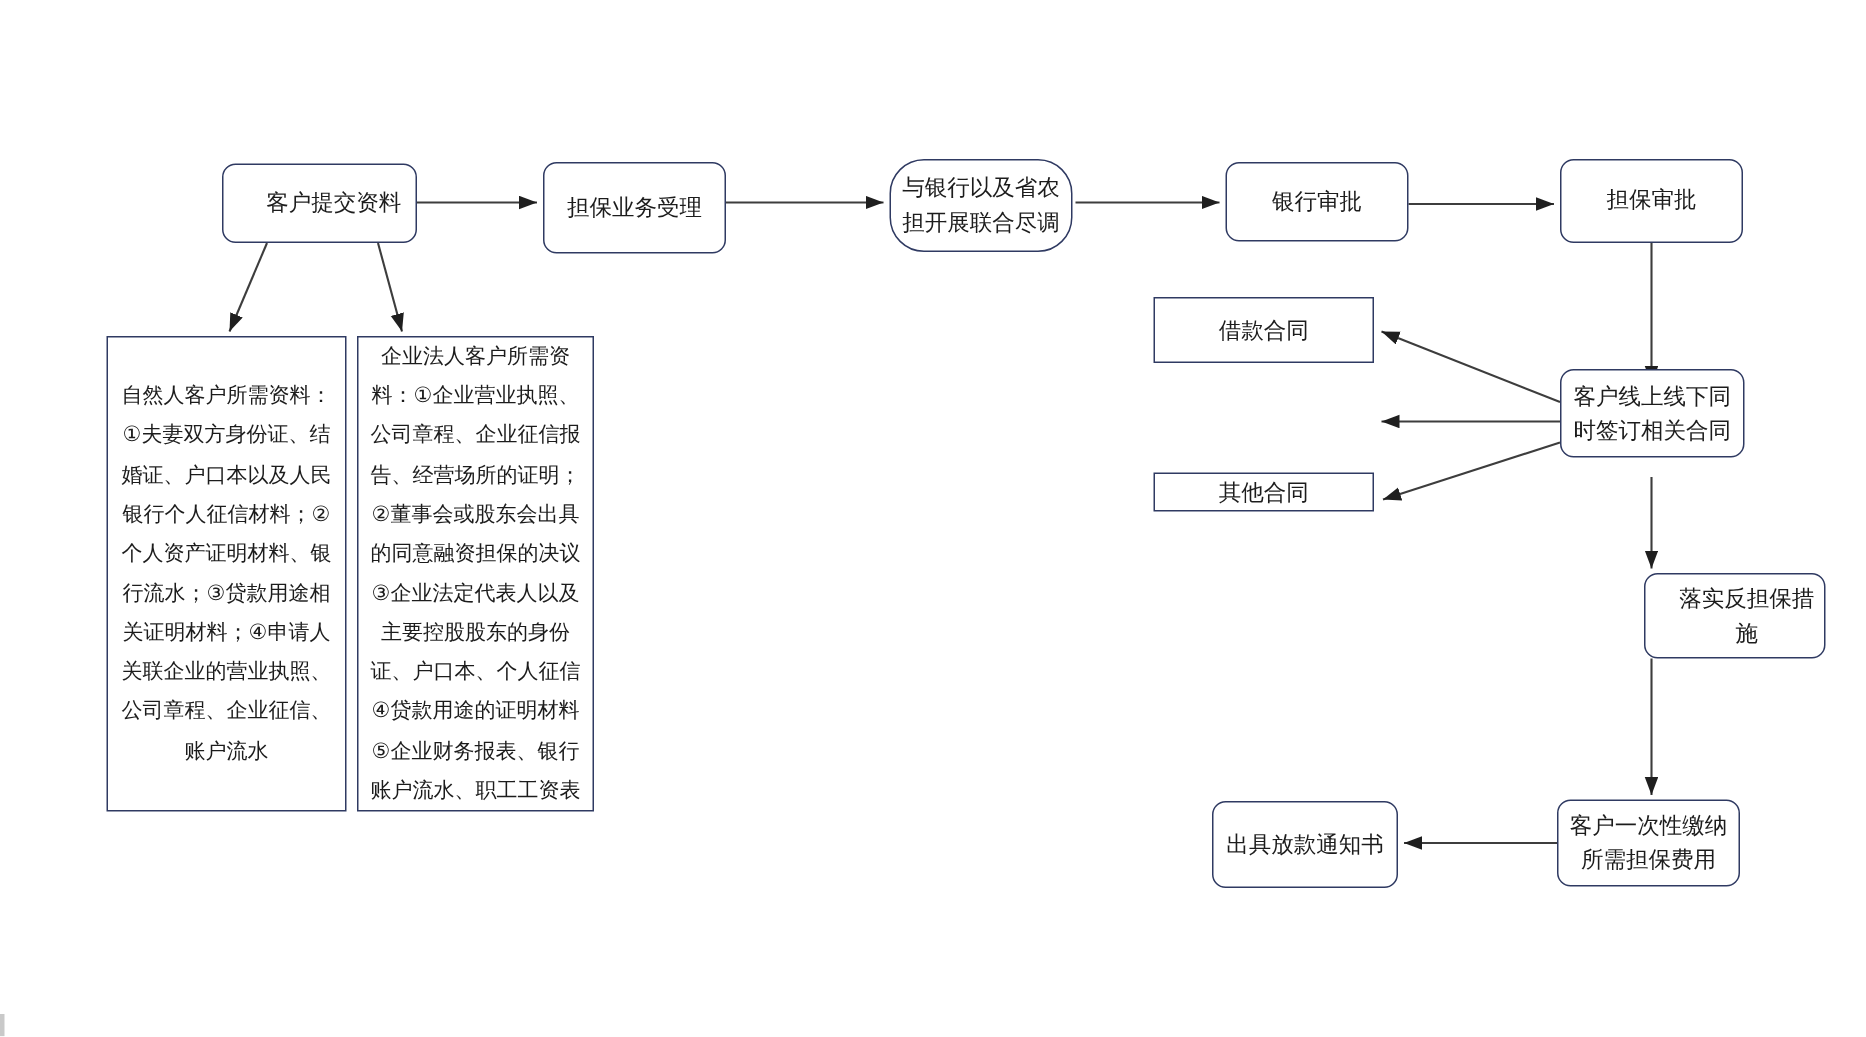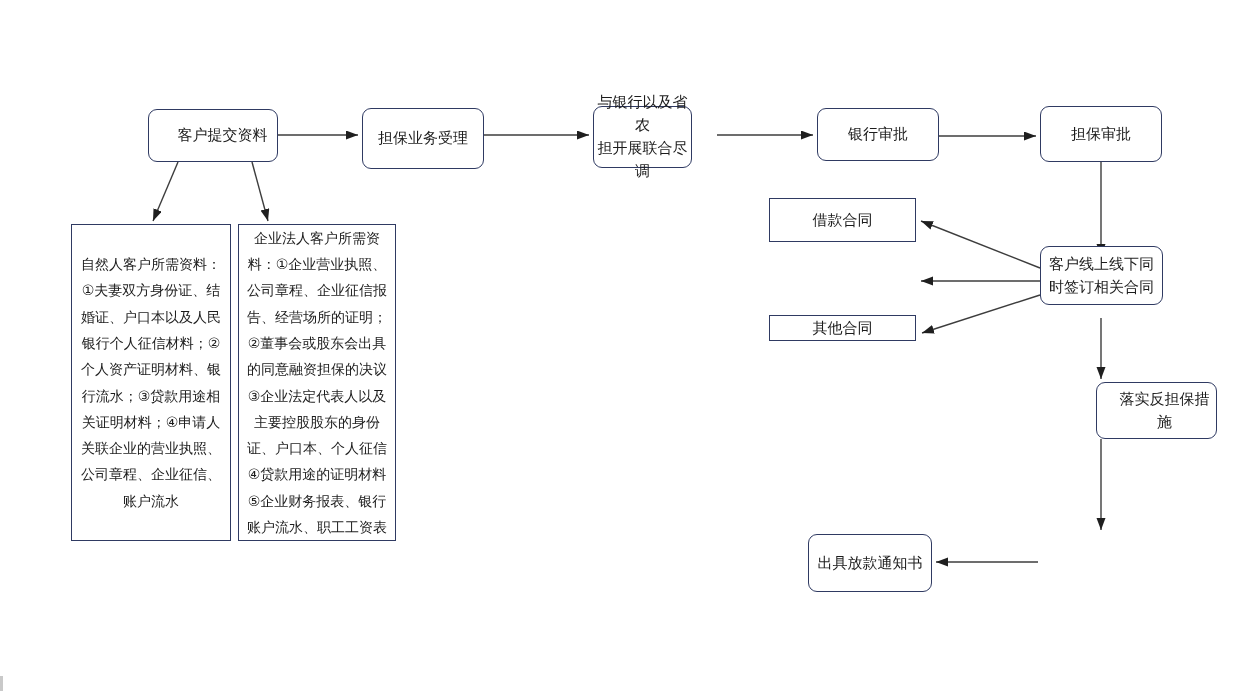--- a/index.html
+++ b/index.html
@@ -28,21 +28,21 @@
   .rounded{border-radius:9px;}
   .rect{border-radius:0;}
   .detail{
     font-size:14px;
     line-height:26.3px;
     padding:4px 6px;
   }
   
   .n-submit            {left:148px;top:109px;width:130px;height:53px;padding-left:19px;}
   .n-acceptance        {left:362px;top:108px;width:122px;height:61px;}
-  .n-due-diligence     {left:593px;top:106px;width:99px;height:62px;}
+  .n-due-diligence     {left:593px;top:106px;width:122px;height:62px;border-radius:23px;}
   .n-bank-approval     {left:817px;top:108px;width:122px;height:53px;}
   .n-guarantee-approval{left:1040px;top:106px;width:122px;height:56px;font-family:Liberation Serif, serif;}
   
   .n-natural-person    {left:71px;top:224px;width:160px;height:317px;}
   .n-corporate         {left:238px;top:224px;width:158px;height:317px;}
   
   .n-loan-contract     {left:769px;top:198px;width:147px;height:44px;}
   .n-entrusted-contract{left:769px;top:259px;width:147px;height:45px;}
   .n-other-contract    {left:769px;top:315px;width:147px;height:26px;}
   
@@ -115,16 +115,18 @@
 ④贷款用途的证明材料
 ⑤企业财务报表、银行
 账户流水、职工工资表</div>
 
   <div class="node rect n-loan-contract">借款合同</div>
   <div class="node rect n-other-contract">其他合同</div>
 
   <div class="node rounded n-sign-contracts">客户线上线下同
 时签订相关合同</div>
   <div class="node rounded n-counter-guarantee">落实反担保措施</div>
+  <div class="node rounded n-pay-fee">客户一次性缴纳
+所需担保费用</div>
   <div class="node rounded n-loan-notice">出具放款通知书</div>
 
   <div class="scroll-fragment"></div>
 </div>
 
 </body></html>

